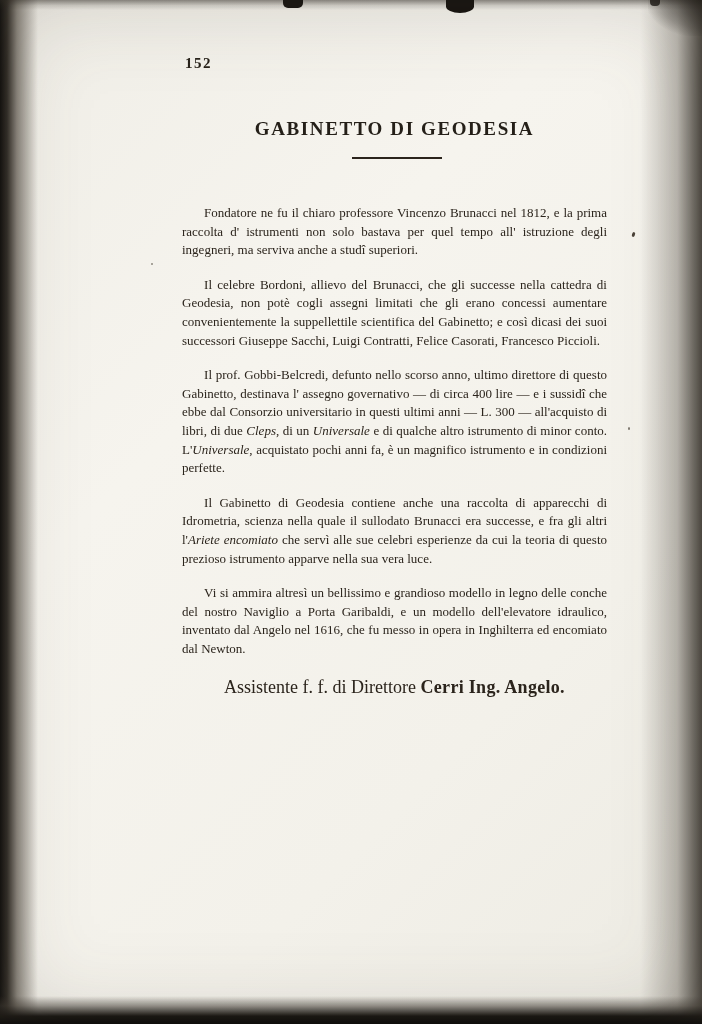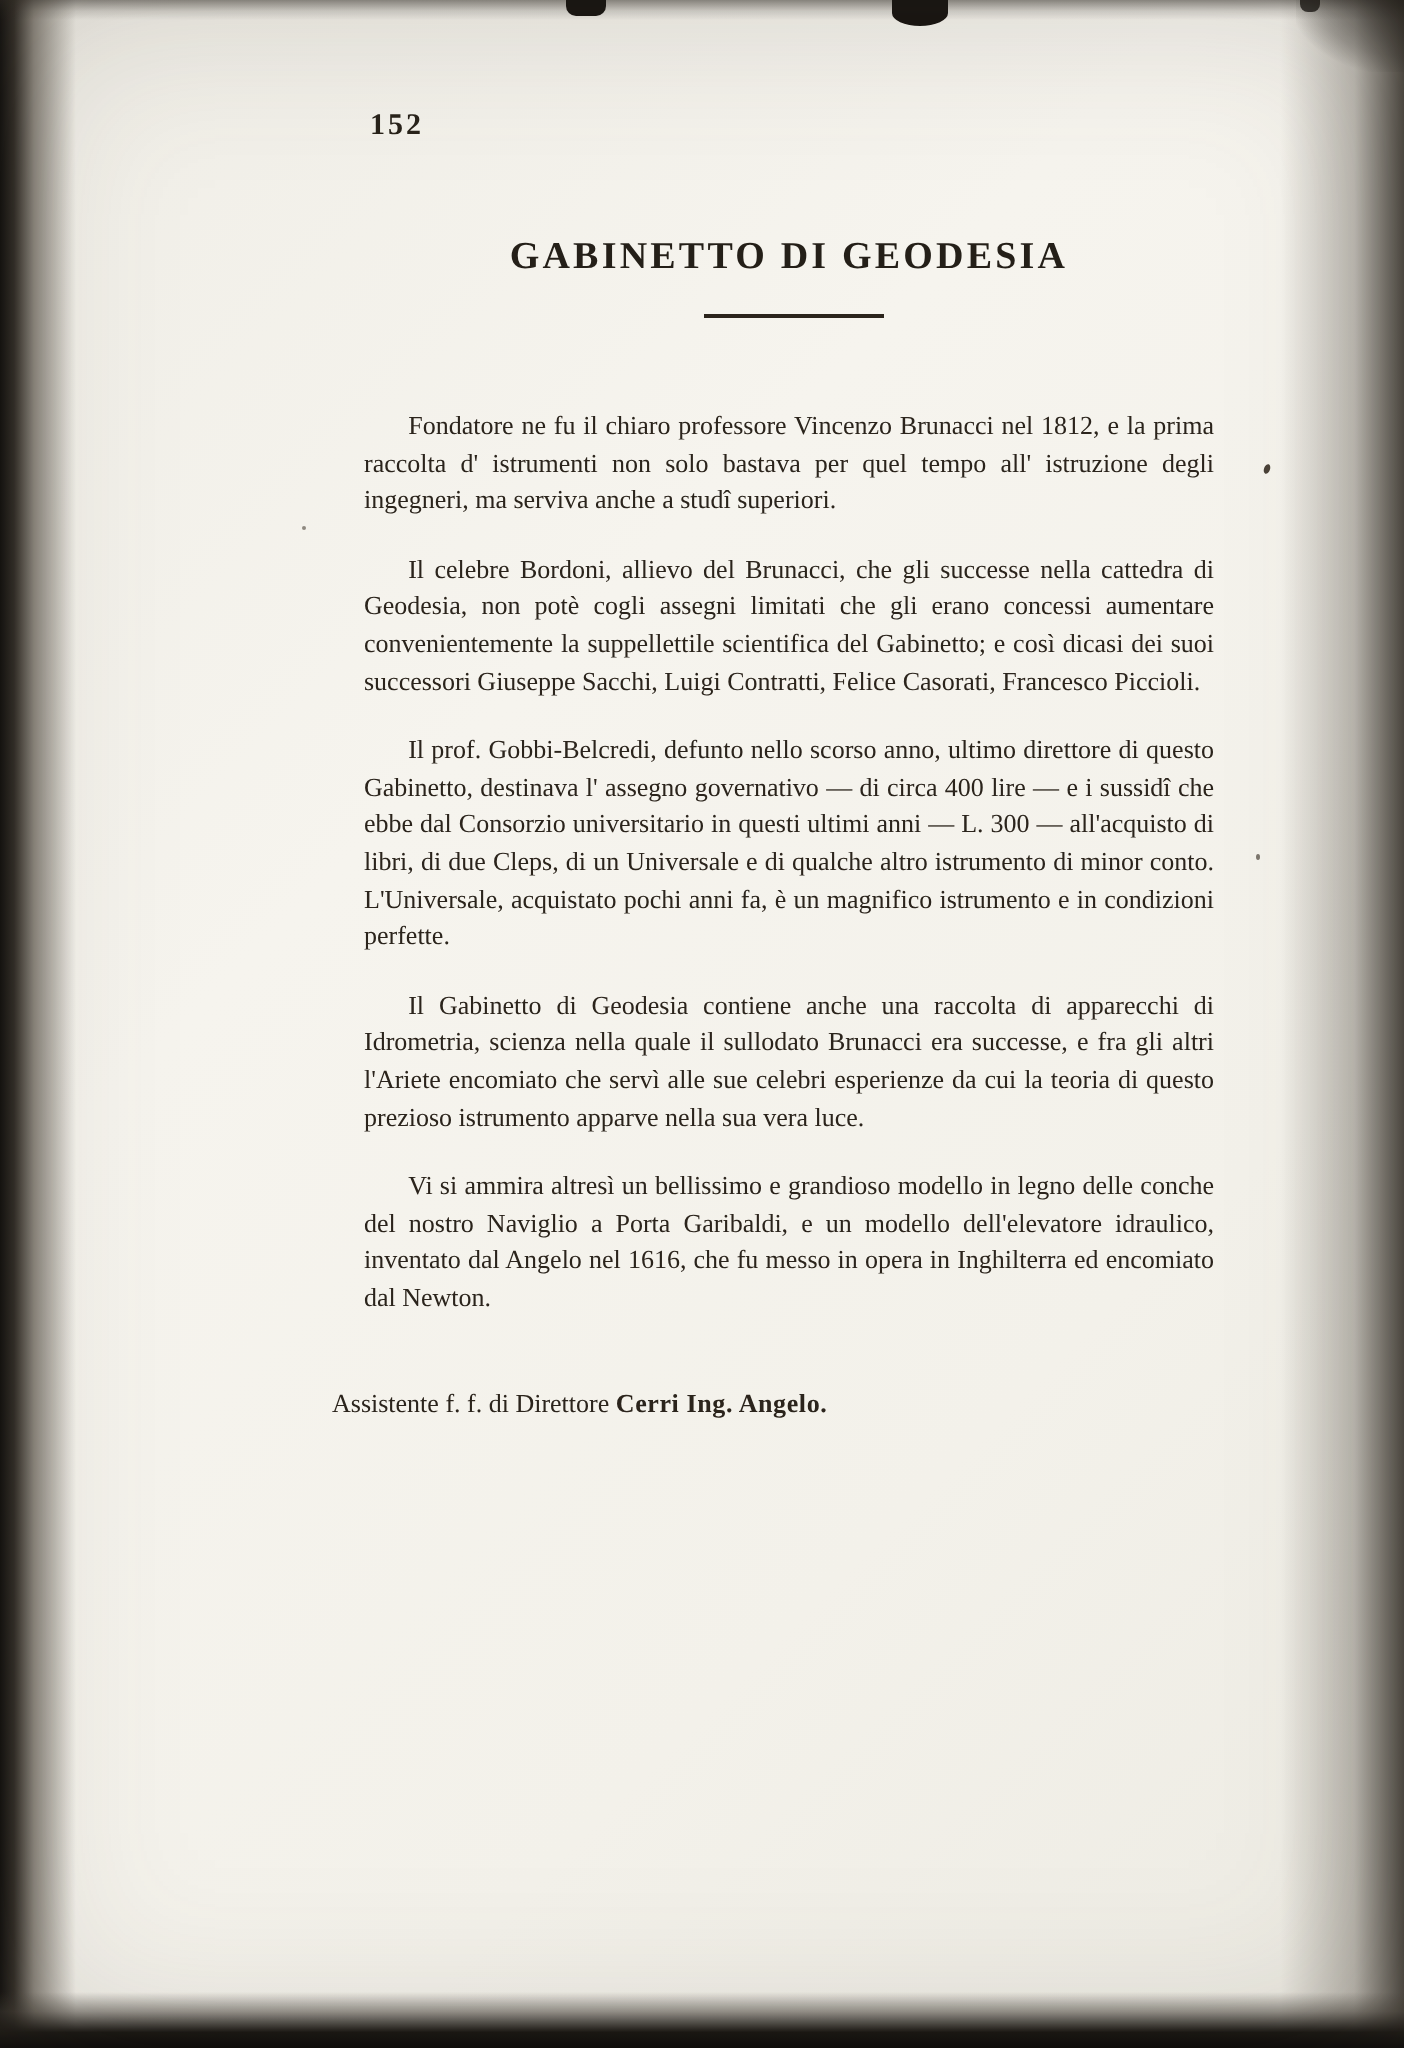--- a/index.html
+++ b/index.html
@@ -63,25 +63,25 @@
   .title-rule {
     position: absolute; left: 352px; top: 157px; width: 90px; height: 2px;
     background: #2b241c;
   }
   .body-text {
     position: absolute; left: 166px; top: 188px; width: 457px;
     font-size: 13px; line-height: 18.6px; color: #2b241c;
     text-align: justify;
   }
   .body-text p { margin: 16px; text-indent: 1.7em; }
-  .it { }
+  .it { font-style: italic; }
   .bd { font-weight: bold; letter-spacing: 0.3px; }
   .signature {
-    display: block; margin-top: 35px; text-align: left; text-indent: 0;
-    font-size: 13px; color: #2b241c;
+    display: block; margin-top: 20px; text-align: center; text-indent: 0;
+    font-size: 18px; color: #2b241c;
   }
 </style>
 </head>
 <body>
 
 <div class="scan">
 
   <div class="page-number">152</div>
 
   <h1 class="title">GABINETTO DI GEODESIA</h1>

